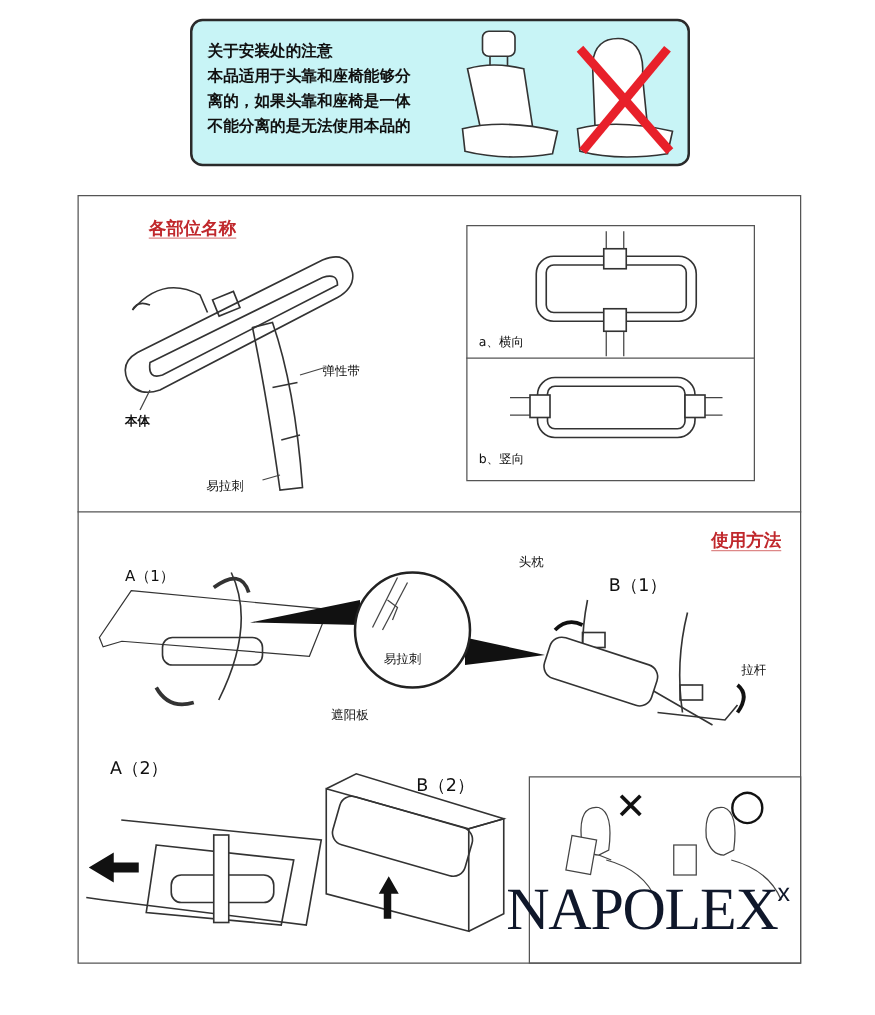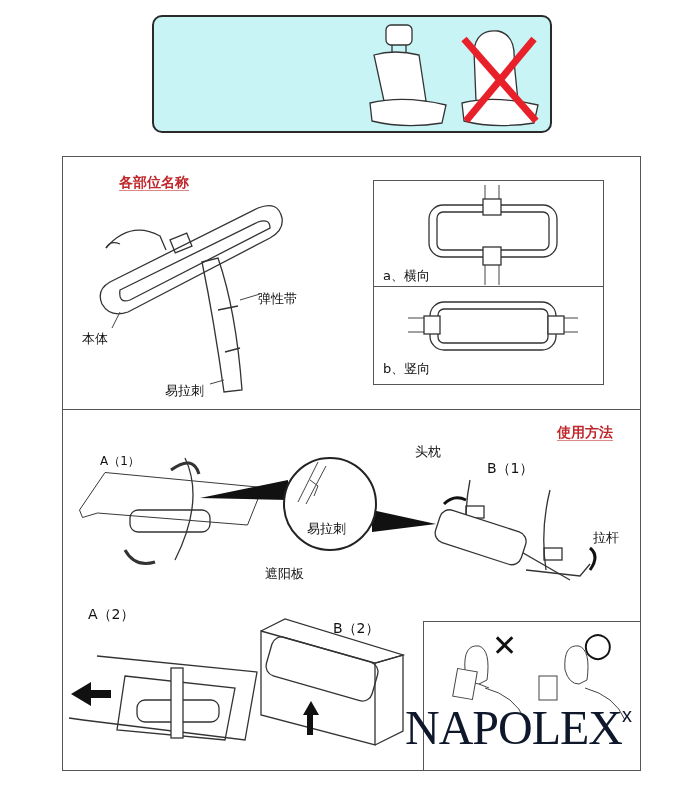--- a/index.html
+++ b/index.html
@@ -5,34 +5,40 @@
   html, body { margin:0; padding:0; background:#ffffff; }
   body { width:700px; height:812px; position:relative; overflow:hidden;
          font-family:"DejaVu Sans","Liberation Sans",sans-serif; color:#222; }
   .abs { position:absolute; }
   .notice { left:152px; top:15px; width:400px; height:118px; background:#c8f4f6;
             border:2px solid #2a2a2a; border-radius:10px; box-sizing:border-box; }
   .notice-text { left:12px; top:14px; font-size:12.5px; line-height:20px; font-weight:bold; color:#111; }
   .outer { left:62px; top:156px; width:579px; height:615px; border:1.5px solid #555; box-sizing:border-box; }
   .divider { left:62px; top:409px; width:579px; height:0; border-top:1.5px solid #555; }
   .sec-title { font-size:14px; font-weight:bold; color:#c0282c; text-decoration:underline; text-underline-offset:3px; text-decoration-color:#d88;margin-left:39px; }
-  .label { font-size:13px; color:#111; white-space:nowrap; }
+  .label { font-size:10px; color:#111; white-space:nowrap; }
   .orient-box { left:373px; top:180px; width:231px; height:205px; border:1.5px solid #555; box-sizing:border-box; }
   .orient-div { left:373px; top:286px; width:231px; border-top:1.5px solid #555; }
   .br-box { left:423px; top:621px; width:218px; height:150px; border:1.5px solid #555; box-sizing:border-box; }
   .logo { left:405px; top:700px; font-family:"Liberation Serif","DejaVu Serif",serif; font-size:48px; color:#0f172a; letter-spacing:-1px; }
   .logo sup { font-size:20px; font-family:"Liberation Sans",sans-serif; font-weight:normal; vertical-align:top; position:relative; top:4px; }
   svg { position:absolute; overflow:visible; }
   .ln { fill:none; stroke:#333; stroke-width:1.3; }
   .thin { fill:none; stroke:#444; stroke-width:1; }
 </style>
 </head>
 <body>
 
 <div class="abs notice">
+  <div class="abs notice-text">
+    <div>关于安装处的注意</div>
+    <div>本品适用于头靠和座椅能够分</div>
+    <div>离的，如果头靠和座椅是一体</div>
+    <div>不能分离的是无法使用本品的</div>
+  </div>
 
   <svg style="left:210px;top:4px;" width="90" height="110">
     <rect x="22" y="4" width="26" height="20" rx="5" class="ln" fill="#fff" style="fill:#fff"></rect>
     <line x1="28" y1="24" x2="28" y2="32" class="ln"></line>
       <line x1="42" y1="24" x2="42" y2="32" class="ln"></line>
     <path d="M10 34 Q30 28 55 34 L62 80 Q40 84 20 80 Z" class="ln" style="fill:#fff"></path>
     <path d="M6 82 Q40 74 82 84 L78 102 Q40 108 8 100 Z" class="ln" style="fill:#fff"></path>
   </svg>
 
   <svg style="left:300px;top:4px;" width="90" height="110">
@@ -58,21 +64,21 @@
   <rect x="82" y="36" width="18" height="14" transform="rotate(-22 91 43)" class="ln"></rect>
 
   <path d="M112 62 L128 58 Q146 110 152 190 L134 192 Q124 120 112 62 Z" class="ln"></path>
   <line x1="128" y1="110" x2="148" y2="106" class="ln"></line>
   <line x1="135" y1="152" x2="150" y2="148" class="ln"></line>
 
   <line x1="30" y1="112" x2="22" y2="128" class="thin"></line>
   <line x1="150" y1="100" x2="170" y2="94" class="thin"></line>
   <line x1="134" y1="180" x2="120" y2="184" class="thin"></line>
 </svg>
-<div class="abs label" style="left:82px;top:330px;">本体</div>
+<div class="abs label" style="left:100px;top:330px;font-weight:bold;">本体</div>
 <div class="abs label" style="left:258px;top:290px;">弹性带</div>
 <div class="abs label" style="left:165px;top:382px;">易拉刺</div>
 
 <div class="abs orient-box"></div>
 <div class="abs orient-div"></div>
 
 <svg style="left:425px;top:185px;" width="140" height="100">
   <line x1="60" y1="0" x2="60" y2="100" class="thin"></line>
     <line x1="74" y1="0" x2="74" y2="100" class="thin"></line>
   <rect x="4" y="20" width="128" height="52" rx="14" class="ln" style="fill:#fff"></rect>
@@ -85,21 +91,21 @@
 <svg style="left:408px;top:300px;" width="170" height="60">
   <line x1="0" y1="18" x2="170" y2="18" class="thin"></line>
     <line x1="0" y1="32" x2="170" y2="32" class="thin"></line>
   <rect x="22" y="2" width="126" height="48" rx="14" class="ln" style="fill:#fff"></rect>
   <rect x="30" y="9" width="110" height="34" rx="6" class="ln"></rect>
   <rect x="16" y="16" width="16" height="18" class="ln" style="fill:#fff"></rect>
   <rect x="140" y="16" width="16" height="18" class="ln" style="fill:#fff"></rect>
 </svg>
 <div class="abs label" style="left:383px;top:360px;">b、竖向</div>
 
-<div class="abs sec-title" style="left:518px;top:424px;">使用方法</div>
+<div class="abs sec-title" style="left:530px;top:424px;">使用方法</div>
 
 <div class="abs label" style="left:100px;top:453px;font-size:12px;">A（1）</div>
 <svg style="left:75px;top:450px;" width="190" height="120">
   <path d="M40 30 L250 50 L230 100 L30 84 L10 90 L6 80 Z" class="ln" transform="scale(0.75)"></path>
   <rect x="55" y="60" width="80" height="22" rx="8" class="ln"></rect>
   <path d="M110 8 Q130 50 100 110" class="ln" stroke-width="8" style="stroke:#333;stroke-width:1.3"></path>
   <path d="M96 20 Q118 4 124 24" fill="none" stroke="#333" stroke-width="3"></path>
   <path d="M50 100 Q60 118 80 112" fill="none" stroke="#333" stroke-width="3"></path>
 </svg>
 

